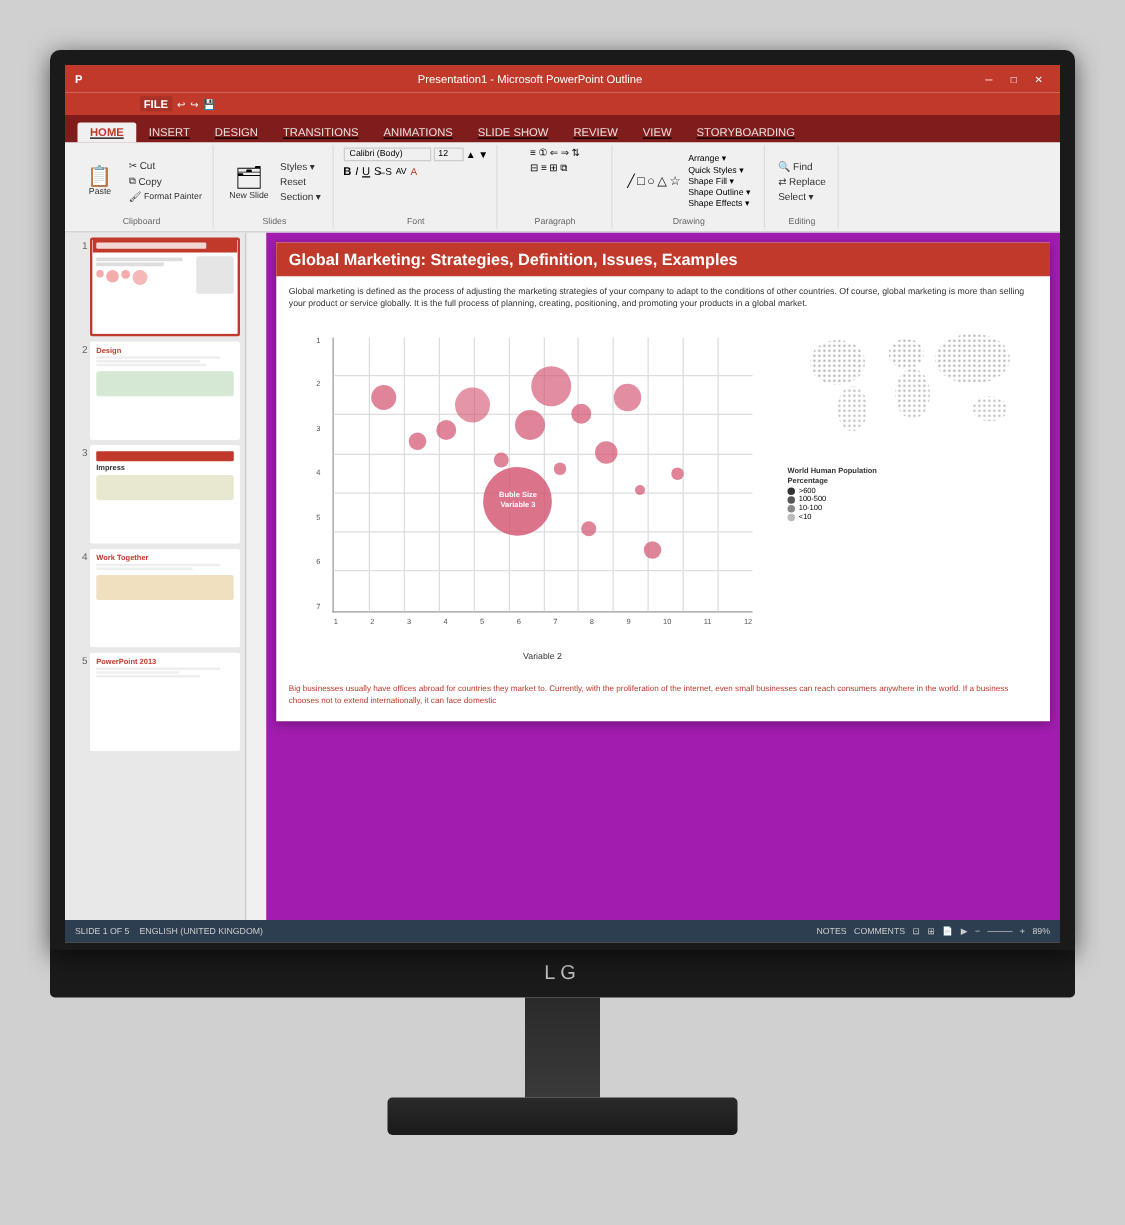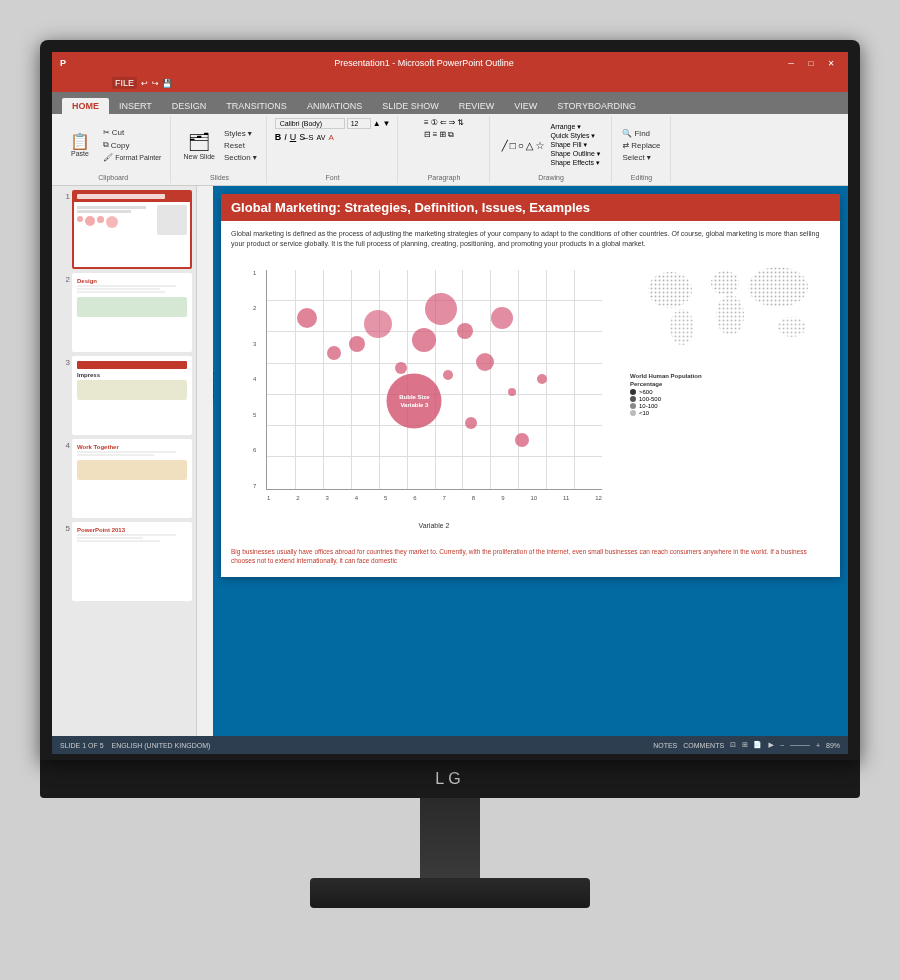--- a/index.html
+++ b/index.html
@@ -122,24 +122,25 @@
       align-items: center;
       padding: 0 60px;
       gap: 4px;
       font-size: 8px;
       color: white;
     }
 
     
     .ribbon-tabs {
       height: 22px;
-      background: #737373;
+      background: #7f1d1d;
       display: flex;
       align-items: flex-end;
       padding-left: 10px;
+      text-decoration: underline;
     }
 
     .ribbon-tab {
       padding: 3px 10px;
       font-size: 9px;
       color: rgba(255,255,255,0.85);
       cursor: pointer;
       border-radius: 2px 2px 0 0;
     }
 
@@ -268,21 +269,21 @@
       top: 2px;
       font-size: 8px;
       color: #666;
       width: 14px;
       text-align: right;
     }
 
     
     .slide-main {
       flex: 1;
-      background: #0369a1;
+      background: #a21caf;
       display: flex;
       align-items: flex-start;
       justify-content: center;
       padding: 8px;
       overflow: hidden;
       margin-left: 16px;
     }
 
     .slide-content {
       width: 100%;
@@ -474,21 +475,21 @@
           </div>
           <span style="font-size:9px;color:white;">Presentation1 - Microsoft PowerPoint Outline</span>
           <div style="display:flex;gap:2px;">
             <div class="win-btn">─</div>
             <div class="win-btn">□</div>
             <div class="win-btn close">✕</div>
           </div>
         </div>
 
         <div class="quick-access">
-          <span style="font-size:9px;font-weight:normal;color:white;background:#a93226;padding:1px 3px;border-radius:2px;text-align:right;">FILE</span>
+          <span style="font-size:9px;font-weight:bold;color:white;background:#a93226;padding:1px 3px;border-radius:2px;text-align:right;">FILE</span>
           <span style="font-size:8px;">↩</span>
           <span style="font-size:8px;">↪</span>
           <span style="font-size:8px;">💾</span>
         </div>
 
         <div class="ribbon-tabs">
           <div class="ribbon-tab active">HOME</div>
           <div class="ribbon-tab">INSERT</div>
           <div class="ribbon-tab">DESIGN</div>
           <div class="ribbon-tab">TRANSITIONS</div>

